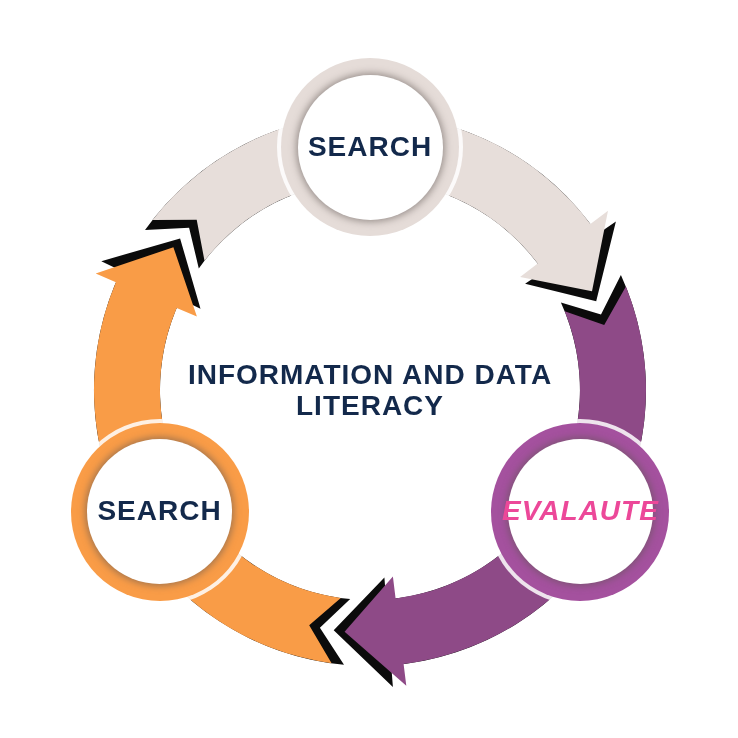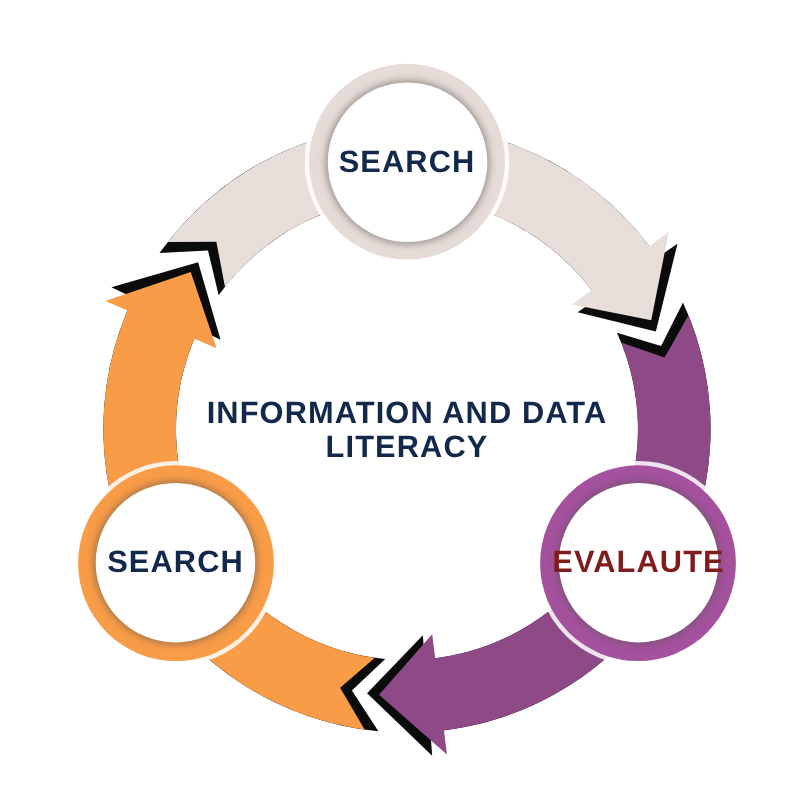--- a/index.html
+++ b/index.html
@@ -81,21 +81,21 @@
   <div class="node" id="node-0" style="left: 370px; top: 147px; background: rgb(229, 220, 216);">
     <div class="node-inner" style="background: rgb(255, 255, 255);">
       <div class="node-label" style="color: rgb(19, 41, 75);">
         <span>SEARCH</span>
       </div>
     </div>
   </div>
 
   <div class="node" id="node-1" style="left: 580.444px; top: 511.5px; background: rgb(164, 81, 158);">
     <div class="node-inner" style="background: rgb(255, 255, 255);">
-      <div class="node-label" style="color: #7f1d1d;">
+      <div class="node-label" style="color: #ec4899; font-style: italic;">
         <span>EVALAUTE</span>
       </div>
     </div>
   </div>
 
   <div class="node" id="node-2" style="left: 159.556px; top: 511.5px; background: rgb(249, 156, 71);">
     <div class="node-inner" style="background: rgb(255, 255, 255);">
       <div class="node-label" style="color: rgb(19, 41, 75);">
         <span>SEARCH</span>
       </div>

